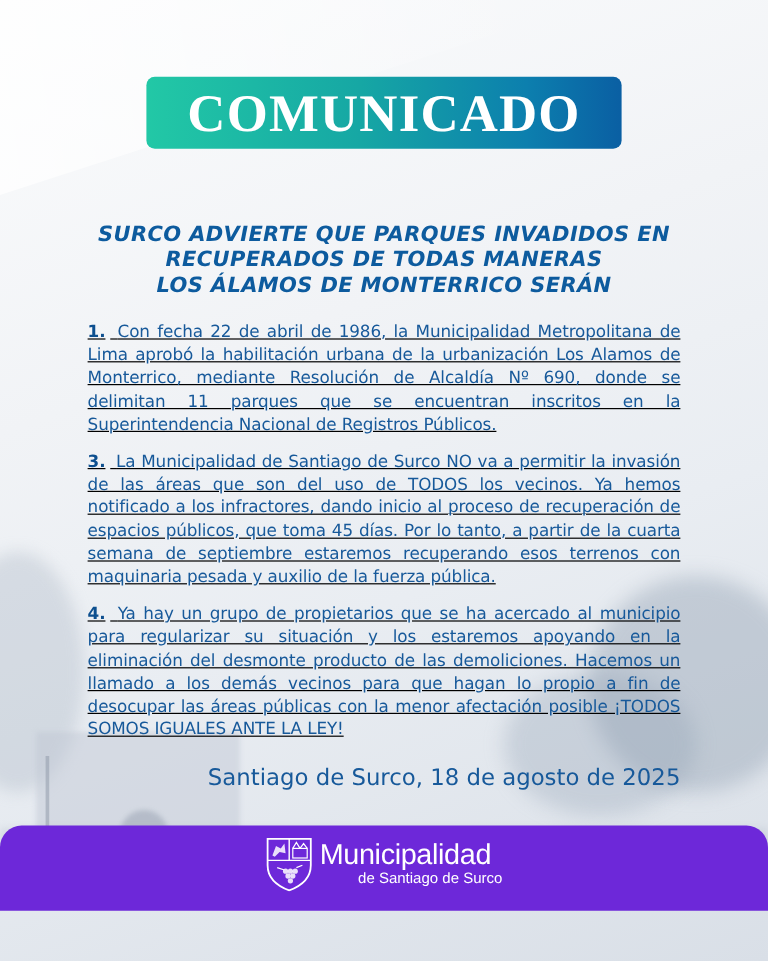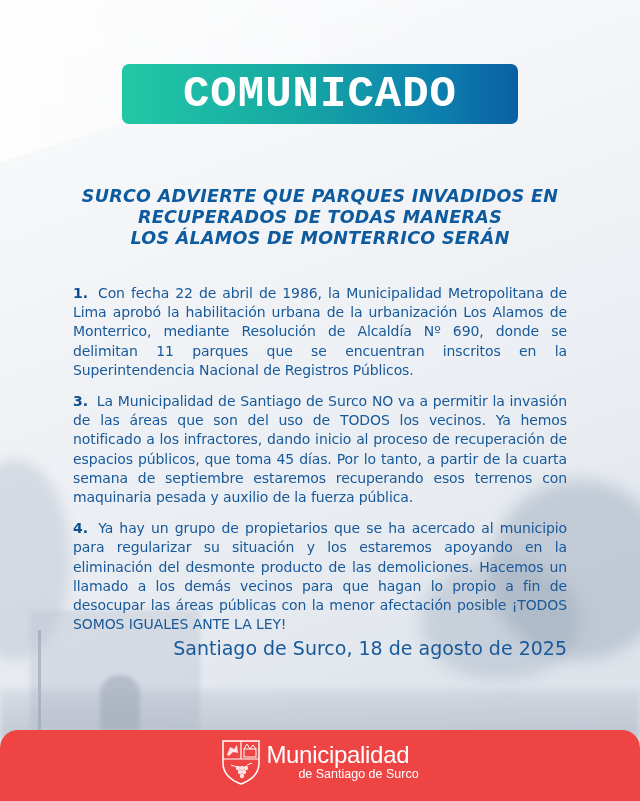--- a/index.html
+++ b/index.html
@@ -51,47 +51,47 @@
     }
     .content { position: absolute; inset: 0; }
     .banner {
       position: absolute; left: 122px; top: 64px; width: 396px; height: 60px;
       border-radius: 7px;
       background: linear-gradient(90deg, #22c8a6 0%, #16a7a4 45%, #0c7fae 80%, #0a5fa3 100%);
       display: flex; align-items: center; justify-content: center;
     }
     .banner span {
       color: #ffffff; font-weight: 700; font-size: 44px; letter-spacing: 1px;
-      font-family: Liberation Mono, monospace;
+      font-family: Liberation Serif, serif;
     }
     .headline {
       position: absolute; left: 70px; top: 186px; width: 500px;
       text-align: center; color: #0d5b9e; font-weight: 700;
       font-size: 17.5px; line-height: 21px; letter-spacing: 0.3px;
       font-family: "DejaVu Sans", sans-serif;
       font-style: italic;
     }
     .body-text {
-      position: absolute; left: 73px; top: 284px; width: 494px;
+      position: absolute; left: 73px; top: 268px; width: 494px; text-decoration: underline;
     }
     .para {
       color: #17599a; font-size: 14px; line-height: 19.2px;
       text-align: justify; margin: 0 0 12px 0;
       font-family: "DejaVu Sans", sans-serif;
       letter-spacing: -0.1px;
     }
     .para .num { font-weight: 700; color: #0d4f8f; margin-right: 4px; }
     .signoff {
       position: absolute; right: 73px; top: 637px;
       color: #17599a; font-size: 19px;
       font-family: "DejaVu Sans", sans-serif;
     }
     .footer {
-      position: absolute; left: 0; top: 730px; width: 640px; height: 71px;
-      background: #ef4444; border-radius: 18px 18px 0 0;
+      position: absolute; left: 0; top: 688px; width: 640px; height: 71px;
+      background: #6d28d9; border-radius: 18px 18px 0 0;
       display: flex; align-items: center; justify-content: center;
     }
     .logo { display: flex; align-items: center; gap: 5px; margin-top: -8px; }
     .shield { width: 40px; height: 46px; }
     .logo-text { color: #ffffff; line-height: 1; }
     .logo-text .l1 { font-size: 24px; letter-spacing: -0.3px; }
     .logo-text .l2 { font-size: 12.5px; margin-top: 1px; margin-left: 32px; }
   </style>
 </head>
 <body>

